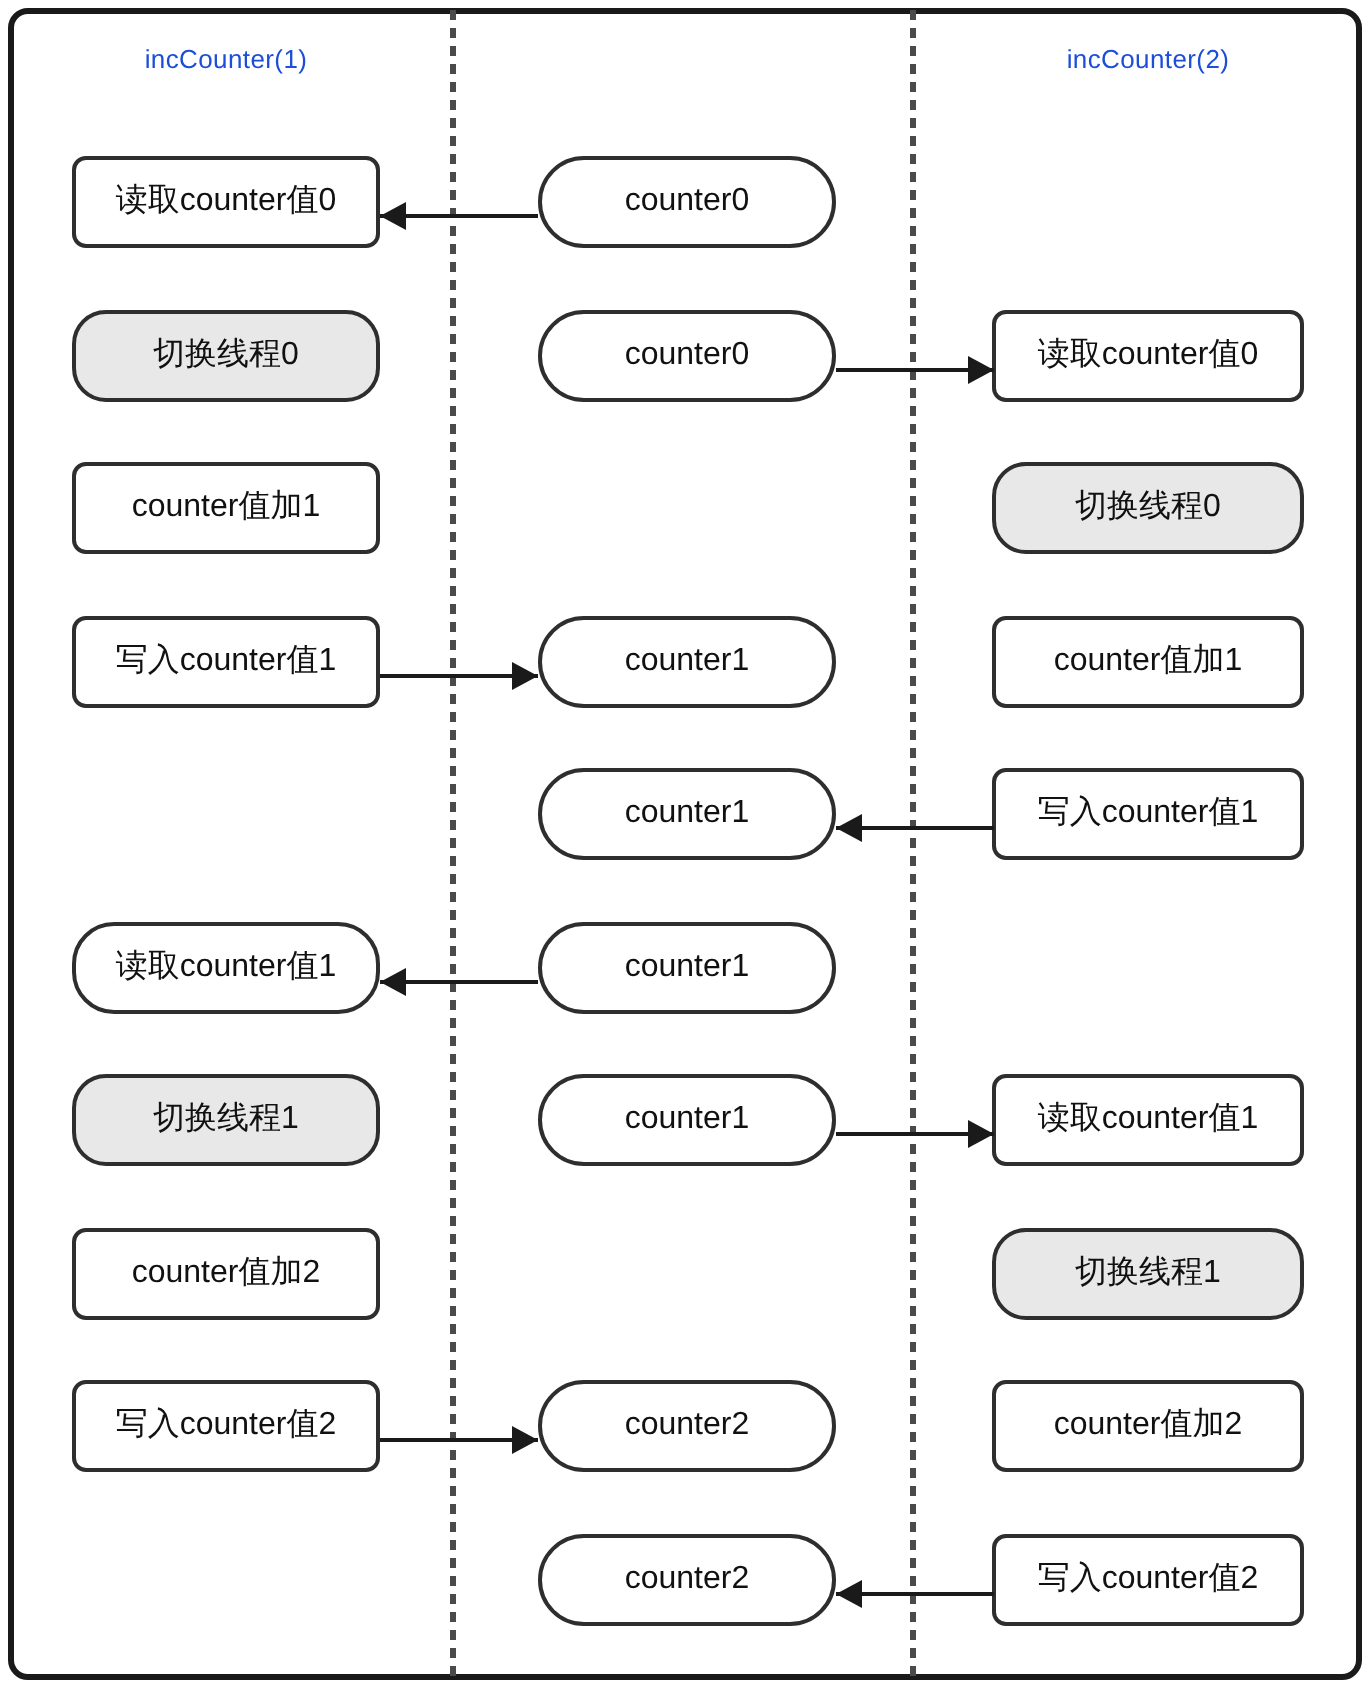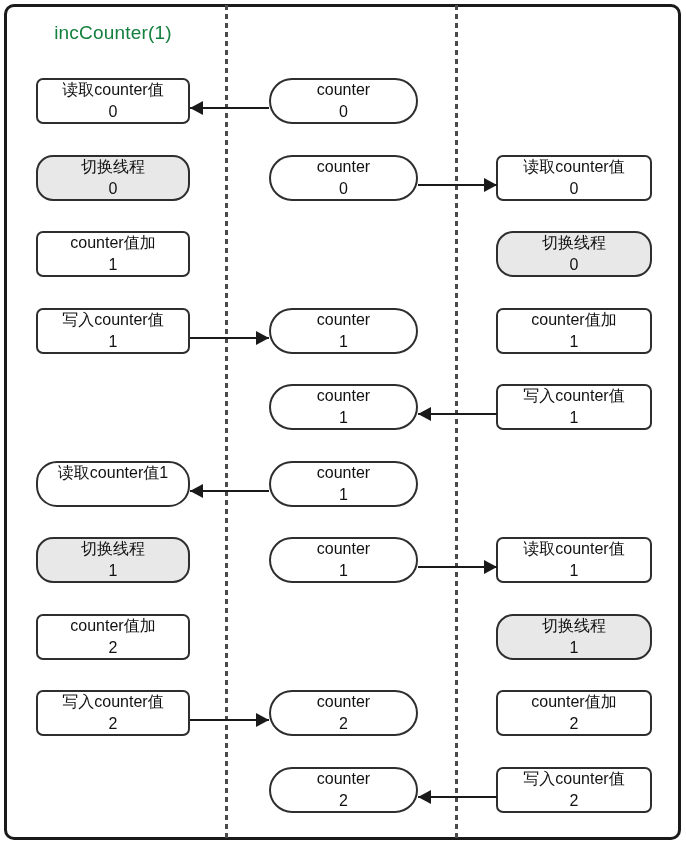--- a/index.html
+++ b/index.html
@@ -12,29 +12,29 @@
     position:absolute;left:4px;top:4px;width:671px;height:830px;
     border:3px solid #1a1a1a;border-radius:10px;
   }
   .dash{
     position:absolute;top:5px;height:834px;width:3px;
     background:repeating-linear-gradient(to bottom,#4a4a4a 0 5px,transparent 5px 9px);
   }
   #dash1{left:225px;}
   #dash2{left:455px;}
   .title{
-    position:absolute;top:22px;font-size:19px;letter-spacing:0.2px;
-    text-align:center;color:#15803d;
+    position:absolute;top:22px;font-size:13px;letter-spacing:0.2px;
+    text-align:center;color:#1d4ed8;
   }
   #t1{left:36px;width:154px;}
   #t2{left:496px;width:156px;}
   .node{
     position:absolute;box-sizing:border-box;height:46px;
     border:2px solid #2e2e2e;background:#ffffff;
-    display:flex;flex-direction:column;justify-content:center;align-items:center;
+    display:flex;flex-direction:row;justify-content:center;align-items:center;
     font-size:16px;line-height:22px;
   }
   .rect{border-radius:7px;}
   .pill{border-radius:27px;}
   .gray{background:#e8e8e8;border-radius:17px;}
   .node .ln{min-height:22px;text-align:center;white-space:nowrap;}
   .arrow{position:absolute;height:16px;}
   .arrow-line{position:absolute;left:0;right:0;top:7px;height:2px;background:#1a1a1a;}
   .arrow-head{position:absolute;top:1px;width:0;height:0;
     border-top:7px solid transparent;border-bottom:7px solid transparent;}
@@ -42,20 +42,21 @@
   .head-right{right:0;border-left:13px solid #1a1a1a;}
 </style>
 </head>
 <body>
 
 <div class="canvas">
   <div class="frame"></div>
   <div class="dash" id="dash1"></div>
   <div class="dash" id="dash2"></div>
   <div class="title" id="t1">incCounter(1)</div>
+  <div class="title" id="t2">incCounter(2)</div>
   <div id="nodes">
       <div class="node rect" style="left: 36px; top: 78px; width: 154px;">
         <div class="ln">读取counter值</div>
         <div class="ln">0</div>
       </div>
       <div class="node rect gray" style="left: 36px; top: 155px; width: 154px;">
         <div class="ln">切换线程</div>
         <div class="ln">0</div>
       </div>
       <div class="node rect" style="left: 36px; top: 231px; width: 154px;">

